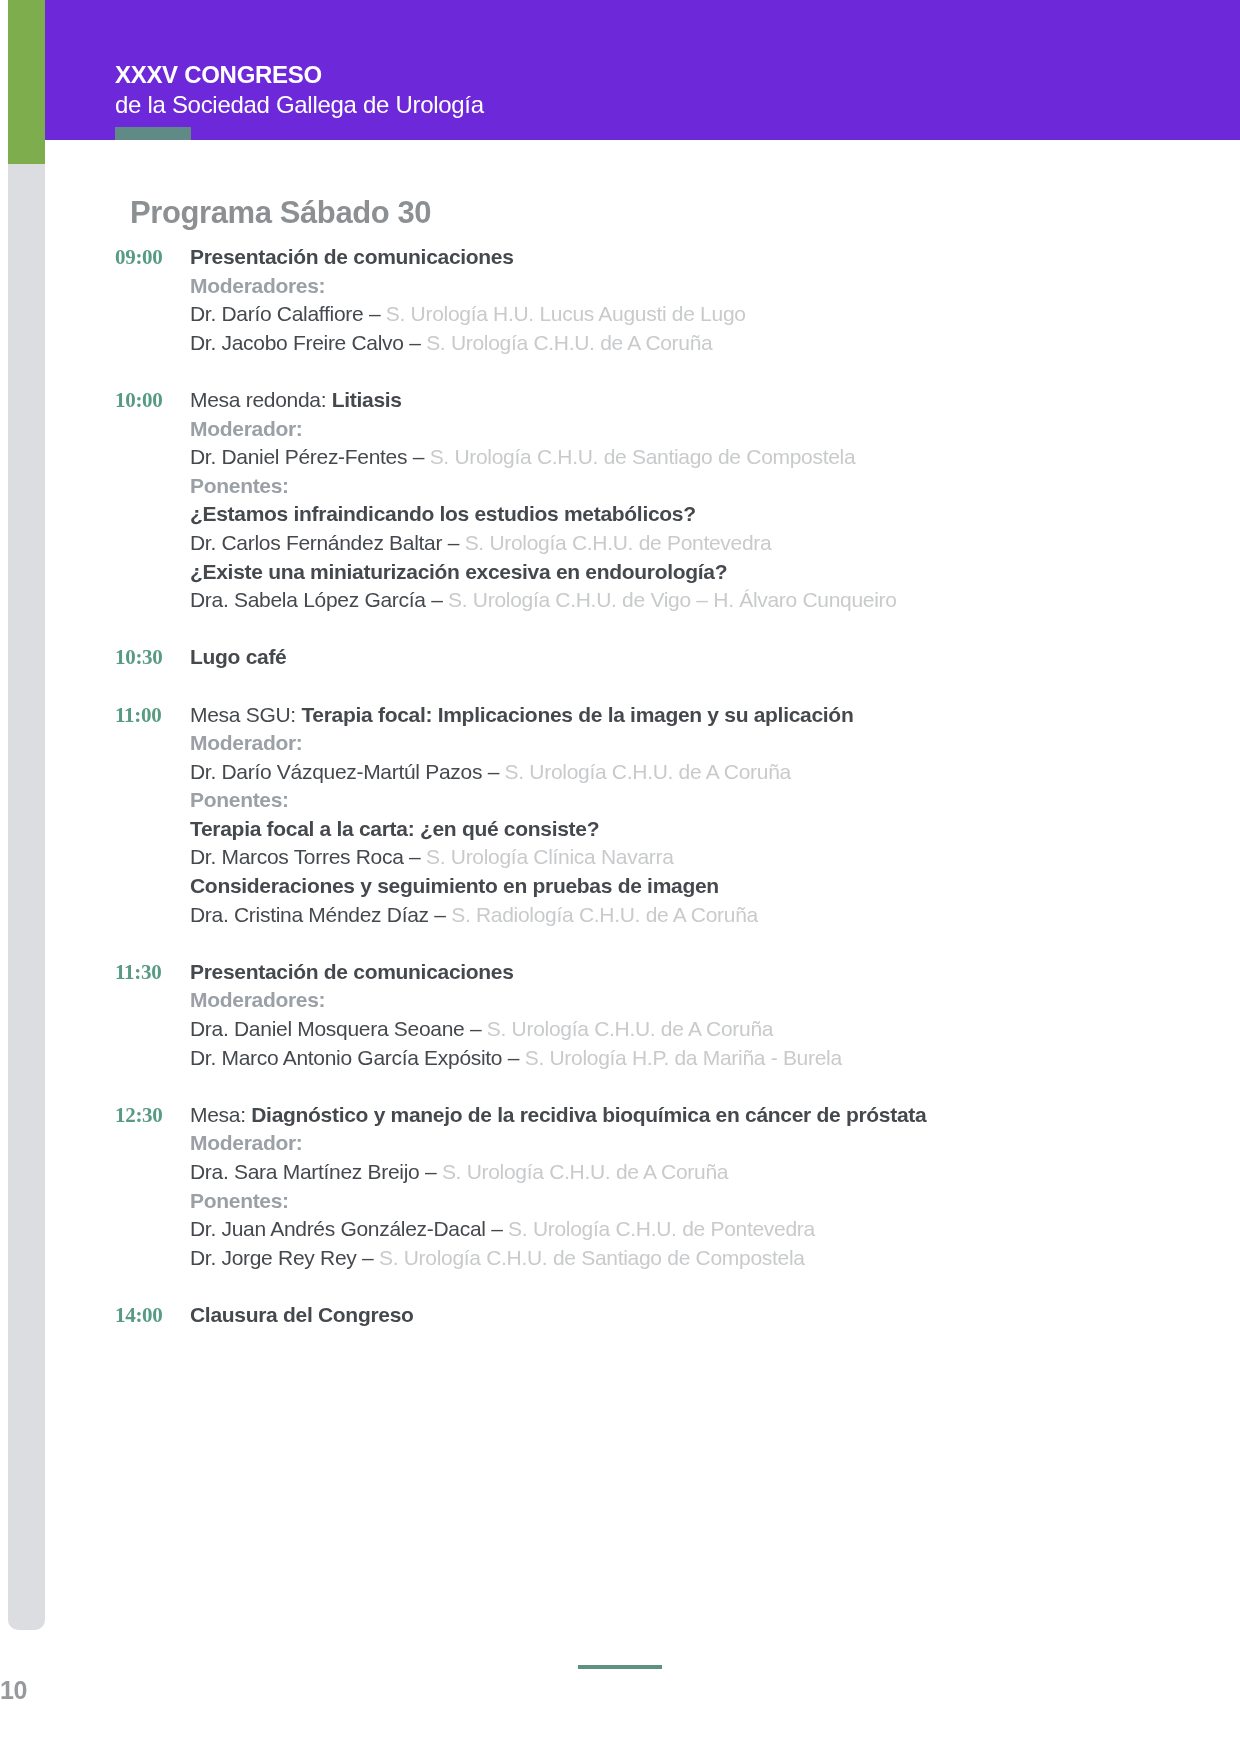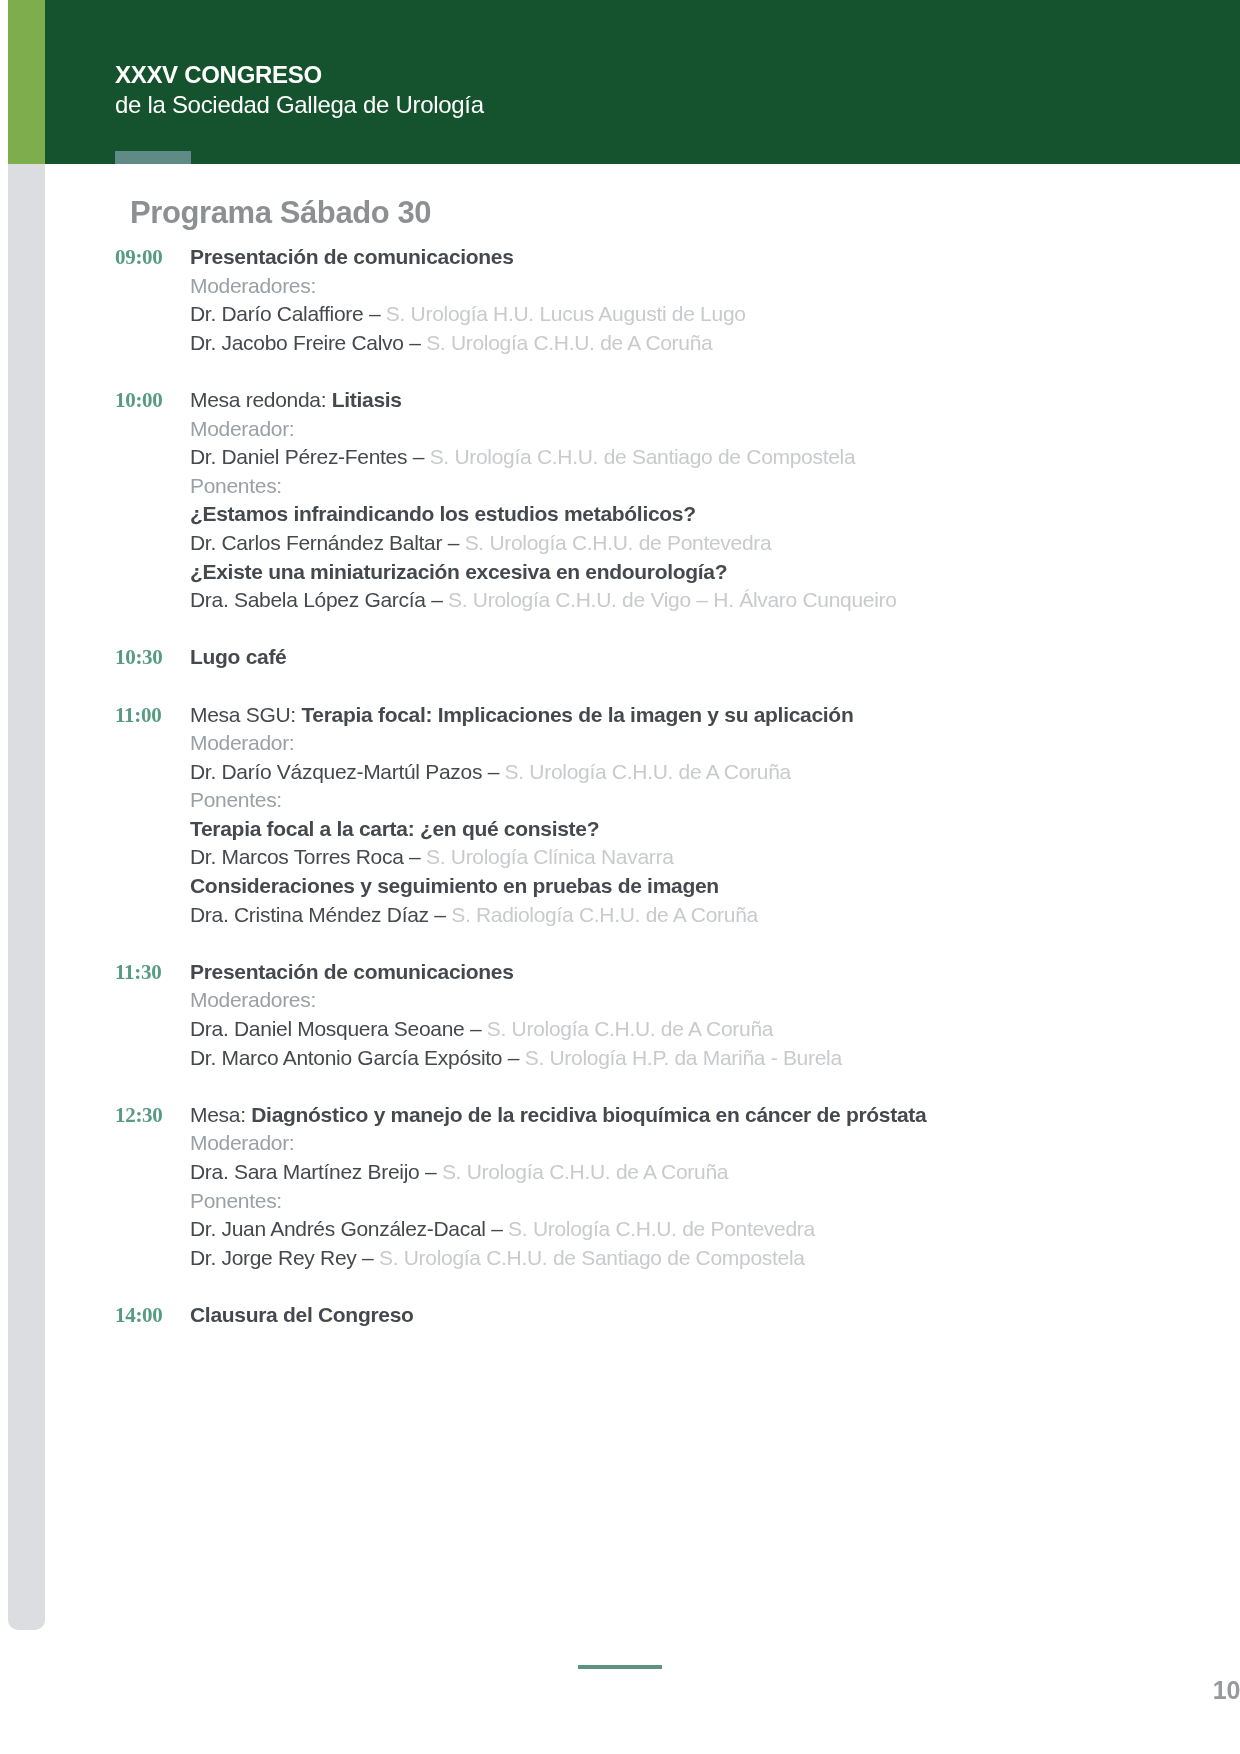--- a/index.html
+++ b/index.html
@@ -6,22 +6,22 @@
   body {
     width: 1240px; height: 1754px;
     background: #ffffff;
     font-family: "Liberation Sans", sans-serif;
     position: relative;
     overflow: hidden;
   }
 
   
   .banner {
-    position: absolute; left: 8px; top: 0; right: 0; height: 164px;
-    background: #14532d;
+    position: absolute; left: 8px; top: 0; right: 0; height: 140px;
+    background: #6d28d9;
   }
   .strip-green {
     position: absolute; left: 8px; top: 0; width: 37px; height: 164px;
     background: #7dad4d; z-index: 2;
   }
   .strip-gray {
     position: absolute; left: 8px; top: 164px; width: 37px; height: 1466px;
     background: #dcdde0;
     border-radius: 0 0 10px 10px;
   }
@@ -50,32 +50,32 @@
   }
   .event { display: flex; margin-bottom: 28.6px; }
   .time {
     flex: none; width: 75px;
     color: #569b82; font-weight: bold; font-family: Liberation Serif, serif;
   }
   .details { flex: 1; }
   .row { margin: 0; }
   .seg-plain { color: #45494e; }
   .seg-bold  { color: #45494e; font-weight: bold; }
-  .seg-label { color: #9aa0a5; font-weight: normal; }
+  .seg-label { color: #9aa0a5; font-weight: bold; }
   .seg-name  { color: #45494e; }
   .seg-aff   { color: #c8cacc; }
 
   
   .footer-rule {
     position: absolute; left: 578px; top: 1665px; width: 84px; height: 4px;
     background: #5d9180;
   }
   .page-number {
     position: absolute; left: 0; right: 0; top: 1676px;
-    text-align: right;
+    text-align: left;
     color: #97999c; font-size: 25px; font-weight: bold; letter-spacing: -0.3px;
   }
 </style>
 </head>
 <body>
 
 <div class="banner">
   <div class="banner-text">
     <div class="banner-line1">XXXV CONGRESO</div>
     <div class="banner-line2">de la Sociedad Gallega de Urología</div>

